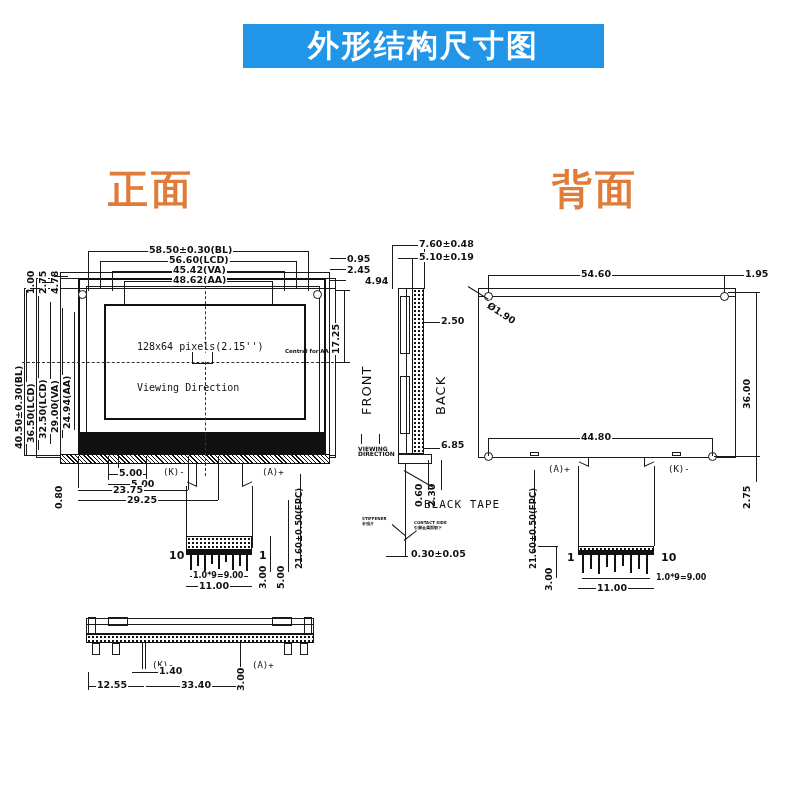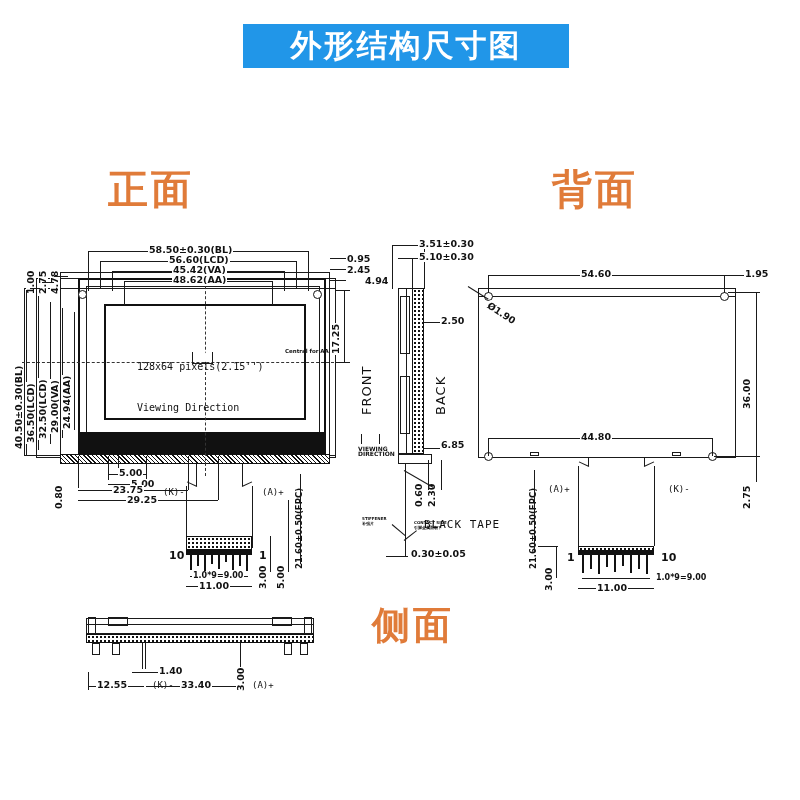--- a/index.html
+++ b/index.html
@@ -5,21 +5,21 @@
   html,body{margin:0;padding:0;}
   body{
     width:800px;height:800px;background:#ffffff;
     font-family:"Liberation Sans",sans-serif;
     color:#000;overflow:hidden;position:relative;
   }
   #root{position:relative;width:800px;height:800px;}
 
   
   .title-badge{
-    position:absolute;left:243px;top:24px;width:326px;height:44px;
+    position:absolute;left:243px;top:24px;width:361px;height:44px;
     background:#2196e8;color:#fff;
     font-size:31px;font-weight:bold;letter-spacing:2px;
     display:flex;align-items:center;justify-content:center;
     font-family:"DejaVu Sans",sans-serif;
   }
   .subtitle{
     position:absolute;left:0;top:84px;width:800px;text-align:center;
     font-size:30px;font-weight:bold;letter-spacing:3px;color:#111;
     font-family:"DejaVu Sans",sans-serif;
   }
@@ -40,21 +40,20 @@
   .fillblk{position:absolute;background:#111;}
   .dim{
     position:absolute;font-size:9.5px;font-weight:bold;color:#111;
     font-family:"DejaVu Sans",sans-serif;white-space:nowrap;
     background:#fff;padding:0 1px;line-height:10px;
   }
   .dim.vert{transform-origin:left bottom;transform:rotate(-90deg);}
   .note{
     position:absolute;font-size:10px;color:#111;white-space:nowrap;
     font-family:"DejaVu Sans Mono",monospace;
-    margin-top:20px;
   }
   .tiny{
     position:absolute;font-size:4px;color:#111;white-space:nowrap;
     font-family:"DejaVu Sans",sans-serif;font-weight:bold;line-height:5px;
   }
   .dash{
     position:absolute;height:0;border-top:1px dashed #333;
   }
   .dashv{position:absolute;width:0;border-left:1px dashed #333;}
   .hole{
@@ -86,21 +85,20 @@
 </style>
 </head>
 <body>
 
 <div id="root">
 
   <div class="title-badge">外形结构尺寸图</div>
 
   <div class="view-label" id="lbl-front">正面</div>
   <div class="view-label" id="lbl-back">背面</div>
-  <div class="view-label" id="lbl-side">侧面</div>
 
   <div>
 
     <div class="rect" style="left:24px;top:288px;width:312px;height:168px;"></div>
     <div class="rect" style="left:36px;top:278px;width:300px;height:180px;"></div>
     <div class="rect" style="left:60px;top:272px;width:270px;height:188px;"></div>
     <div class="rect2" style="left:78px;top:278px;width:248px;height:176px;"></div>
     <div class="rect" style="left:86px;top:286px;width:234px;height:162px;"></div>
     <div class="rect2" style="left:104px;top:304px;width:202px;height:116px;"></div>
 
@@ -241,22 +239,22 @@
     <div class="dots" style="left:412px;top:288px;width:12px;height:166px;"></div>
     <div class="rect" style="left:400px;top:296px;width:10px;height:58px;"></div>
     <div class="rect" style="left:400px;top:376px;width:10px;height:58px;"></div>
     <div class="ln v" style="left:406px;top:288px;height:166px;"></div>
 
     <div class="ln h" style="left:392px;top:245px;width:56px;"></div>
     <div class="ln h" style="left:398px;top:258px;width:50px;"></div>
     <div class="ln v" style="left:392px;top:245px;height:44px;"></div>
     <div class="ln v" style="left:424px;top:245px;height:44px;"></div>
     <div class="ln v" style="left:412px;top:258px;height:32px;"></div>
-    <div class="dim" style="left:418px;top:239px;">3.51±0.30</div>
-    <div class="dim" style="left:418px;top:252px;">5.10±0.30</div>
+    <div class="dim" style="left:418px;top:239px;">7.60±0.48</div>
+    <div class="dim" style="left:418px;top:252px;">5.10±0.19</div>
 
     <div class="ln h" style="left:424px;top:322px;width:22px;"></div>
     <div class="dim" style="left:440px;top:316px;">2.50</div>
 
     <div class="bigtxt vert" style="left:448px;top:400px;">BACK</div>
 
     <div class="rect" style="left:398px;top:454px;width:34px;height:10px;"></div>
     <div class="ln h" style="left:424px;top:448px;width:24px;"></div>
     <div class="dim" style="left:440px;top:440px;">6.85</div>
     <div class="dim vert" style="left:424px;top:498px;">0.60</div>

